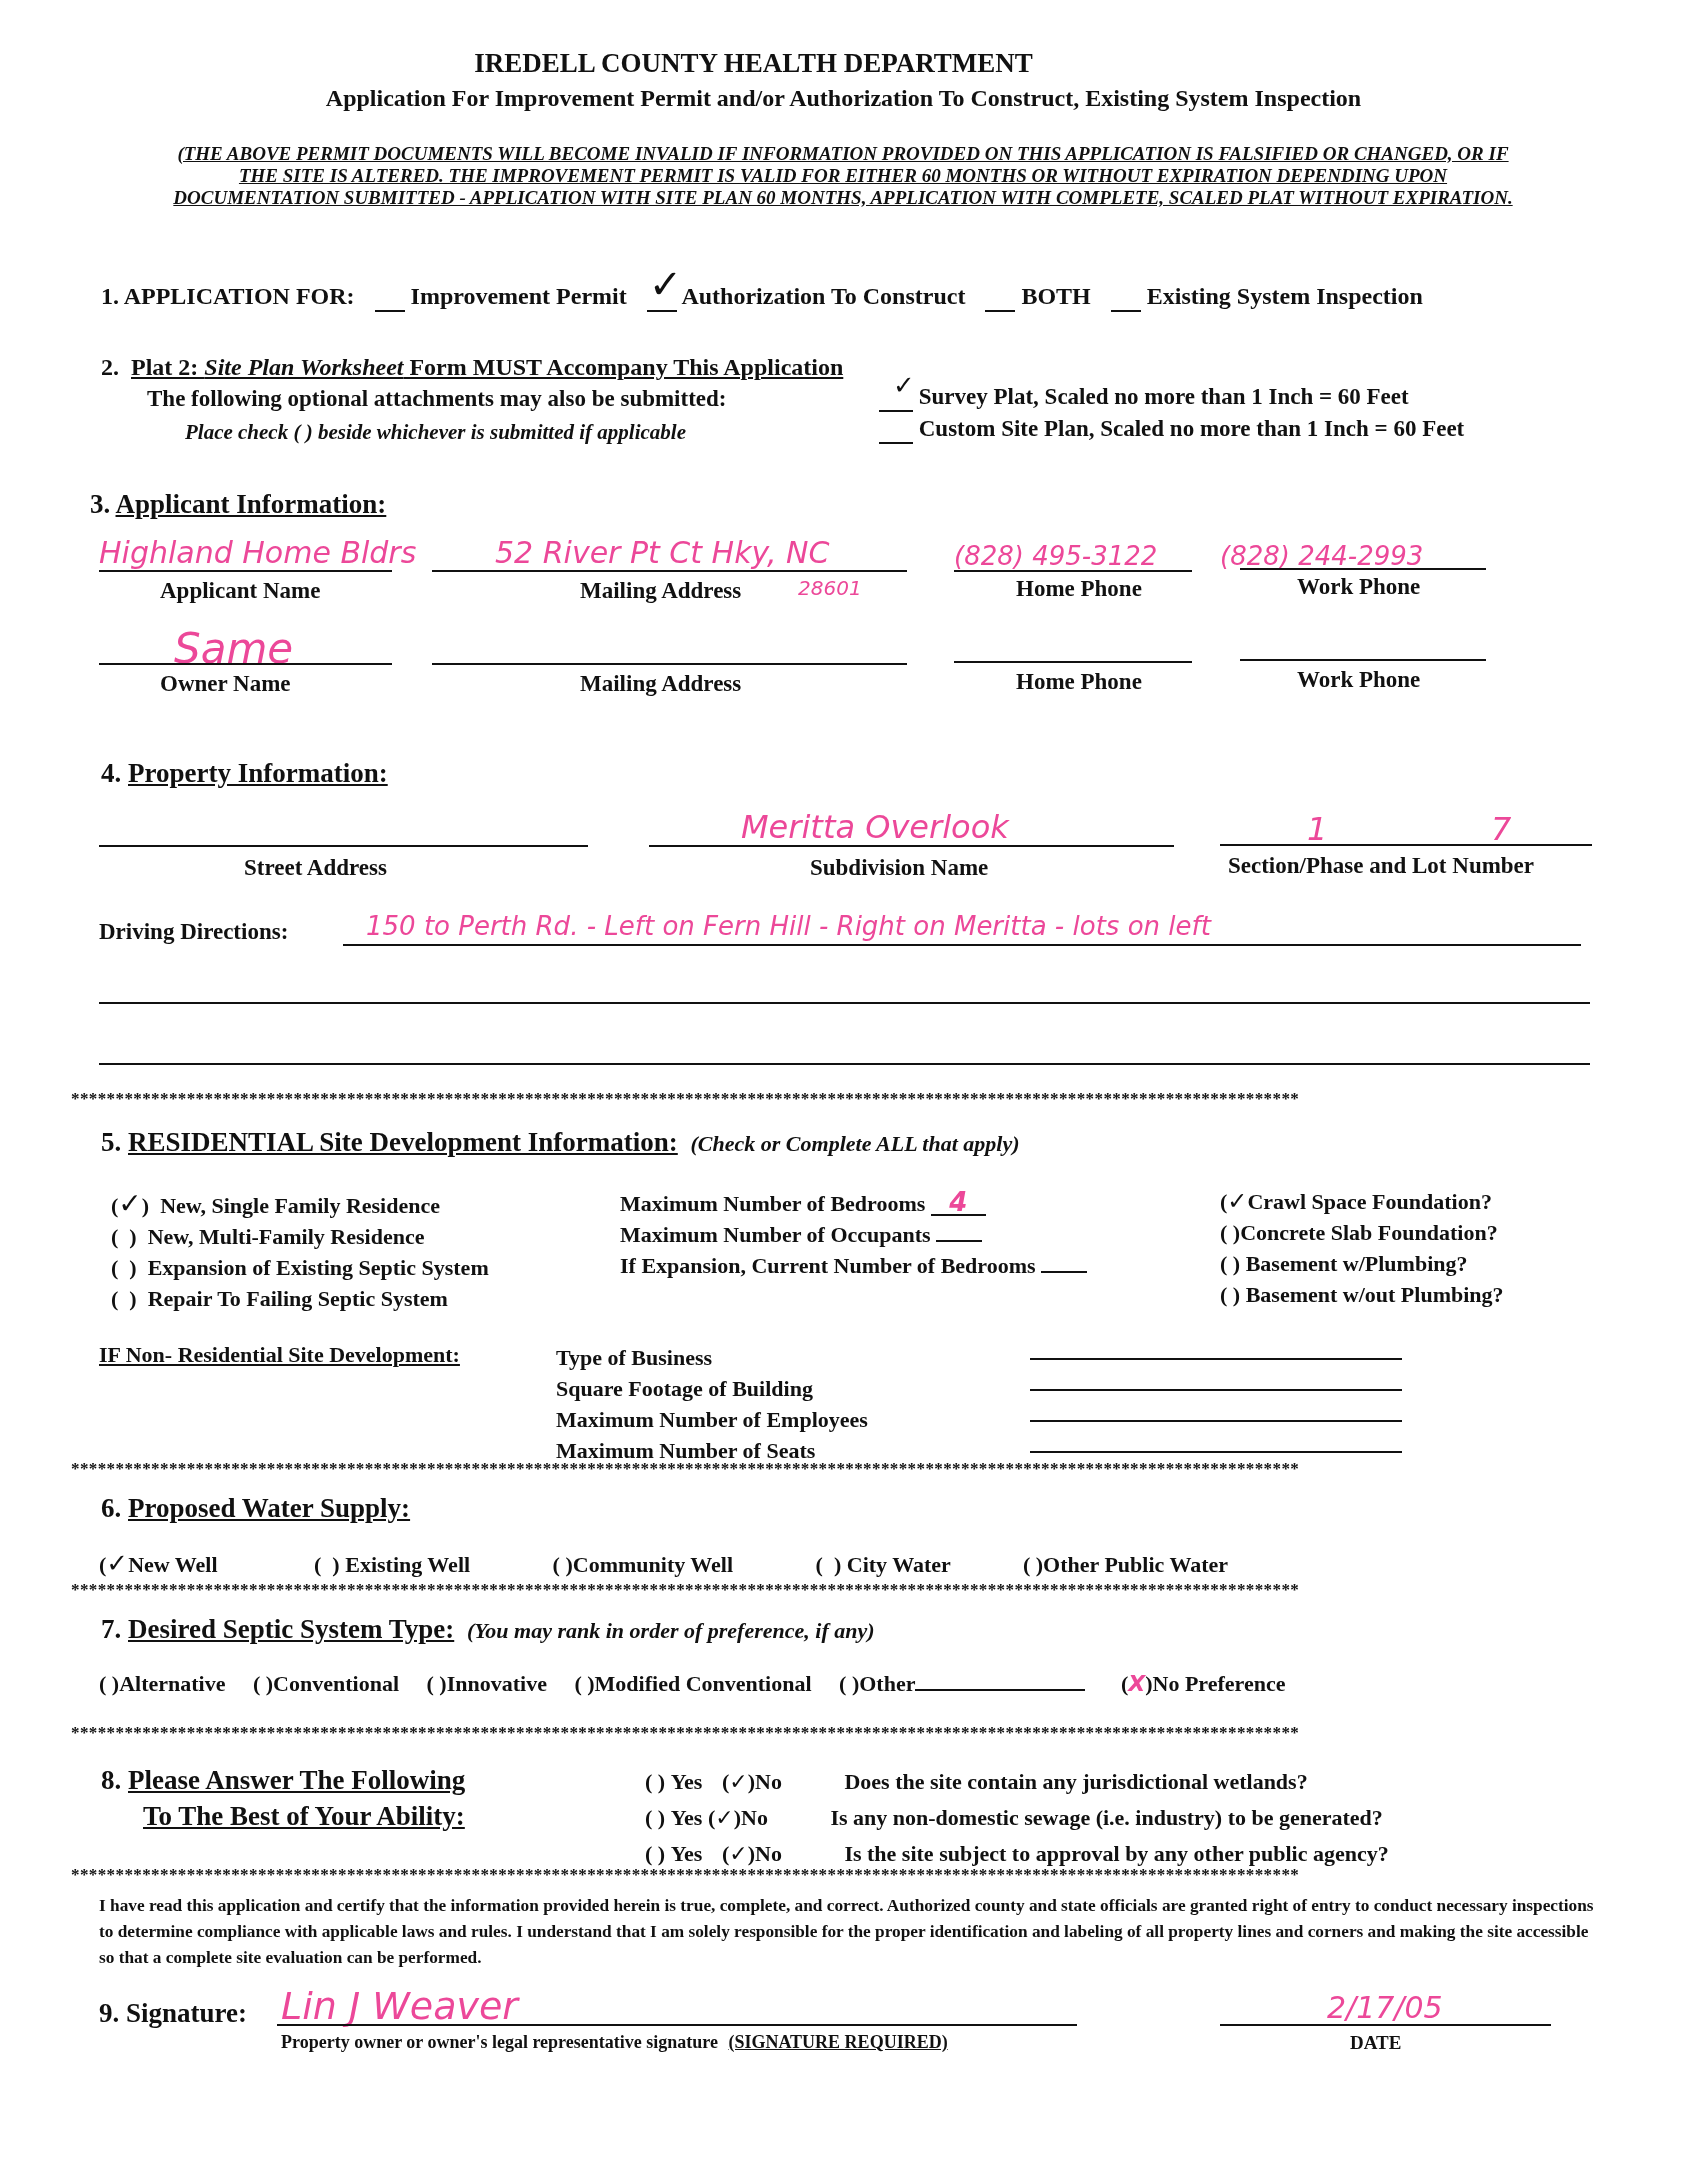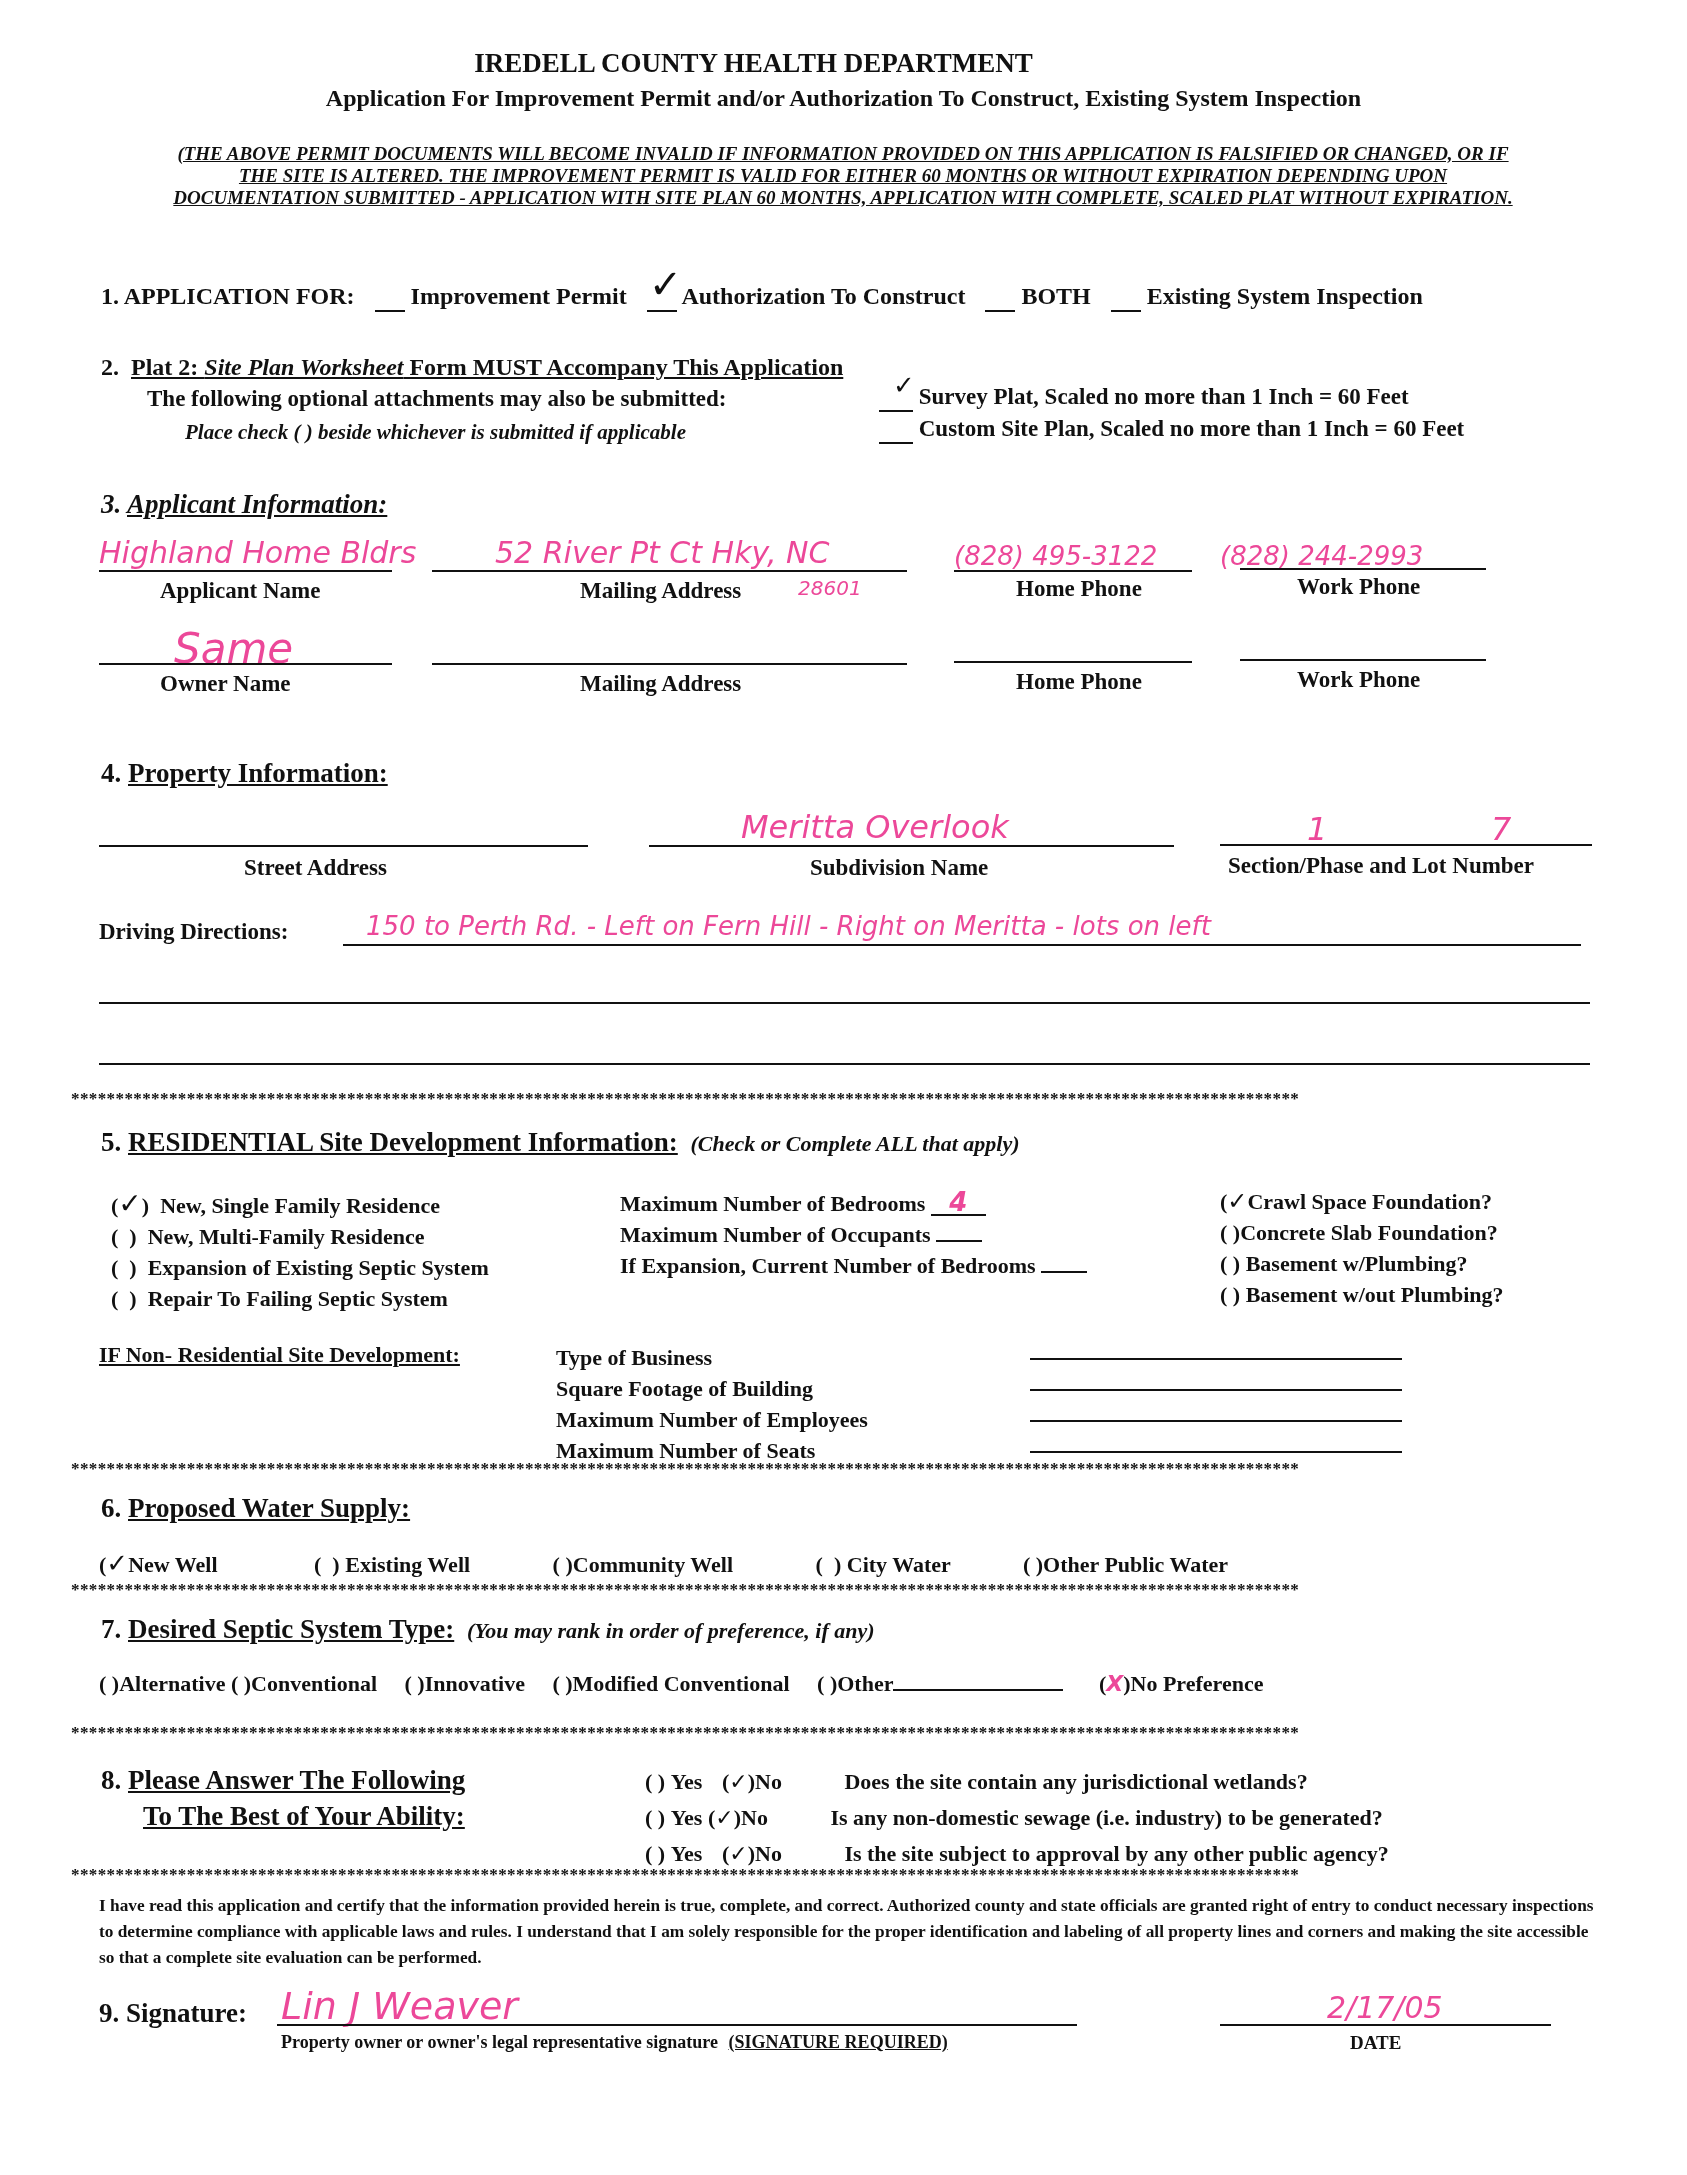--- a/index.html
+++ b/index.html
@@ -50,21 +50,21 @@
 <div class="abs b i" style="left:147px;top:420px;font-size:21px;margin-left:38px;">Place check (     ) beside whichever is submitted if applicable</div>
 <div class="abs b" style="left:879px;top:384px;font-size:23px;white-space:nowrap;">
   <span style="display:inline-block;width:34px;border-bottom:2px solid #111;position:relative;"><span class="chk" style="position:absolute;left:14px;top:-14px;font-size:26px;">✓</span>&nbsp;</span>
   <span>Survey Plat, Scaled no more than 1 Inch  = 60 Feet</span>
 </div>
 <div class="abs b" style="left:879px;top:416px;font-size:23px;white-space:nowrap;">
   <span style="display:inline-block;width:34px;border-bottom:2px solid #111;">&nbsp;</span>
   <span>Custom Site Plan, Scaled no more than 1 Inch = 60 Feet</span>
 </div>
 
-<div class="abs sec" style="left:101px;top:489px;white-space:nowrap;font-style:italic;">
+<div class="abs sec" style="left:90px;top:489px;white-space:nowrap;">
   <span>3.</span>
   <span class="u">Applicant Information:</span>
 </div>
 
 <div class="abs hw" style="left:99px;top:535px;font-size:30px;white-space:nowrap;">Highland Home Bldrs</div>
 <div class="line" style="left:99px;top:570px;width:293px;"></div>
 <div class="abs hw" style="left:495px;top:535px;font-size:30px;white-space:nowrap;">52 River Pt Ct  Hky, NC</div>
 <div class="line" style="left:432px;top:570px;width:475px;"></div>
 <div class="abs hw" style="left:798px;top:576px;font-size:20px;">28601</div>
 <div class="abs hw" style="left:954px;top:541px;font-size:26px;white-space:nowrap;">(828) 495-3122</div>
@@ -160,21 +160,21 @@
 </div>
 <div class="stars" style="top:1580px;">******************************************************************************************************************************************</div>
 
 <div class="abs sec" style="left:101px;top:1614px;white-space:nowrap;">
   <span>7.</span>
   <span class="u">Desired Septic System Type:</span>
   <span class="i" style="font-size:22px;margin-left:6px;">(You may rank in order of preference, if any)</span>
 </div>
 <div class="abs sm" style="left:99px;top:1671px;white-space:nowrap;">
   <span><span>(&nbsp;)</span><span>Alternative</span></span>
-  <span style=""><span>(&nbsp;)</span><span>Conventional</span></span>
+  <span style="margin-left:22px;"><span>(&nbsp;)</span><span>Conventional</span></span>
   <span style="margin-left:22px;"><span>(&nbsp;)</span><span>Innovative</span></span>
   <span style="margin-left:22px;"><span>(&nbsp;)</span><span>Modified Conventional</span></span>
   <span style="margin-left:22px;"><span>(&nbsp;)</span><span>Other</span><span style="display:inline-block;width:170px;border-bottom:2px solid #111;line-height:18px;"></span></span>
   <span style="margin-left:30px;"><span>(<span class="hw" style="font-size:22px;">X</span>)</span><span>No Preference</span></span>
 </div>
 <div class="stars" style="top:1723px;">******************************************************************************************************************************************</div>
 
 <div class="abs sec" style="left:101px;top:1762px;white-space:nowrap;line-height:36px;">
   <div><span>8.</span> <span class="u">Please Answer The Following</span></div>
   <div style="padding-left:42px;"><span class="u">To The Best of Your Ability:</span></div>

